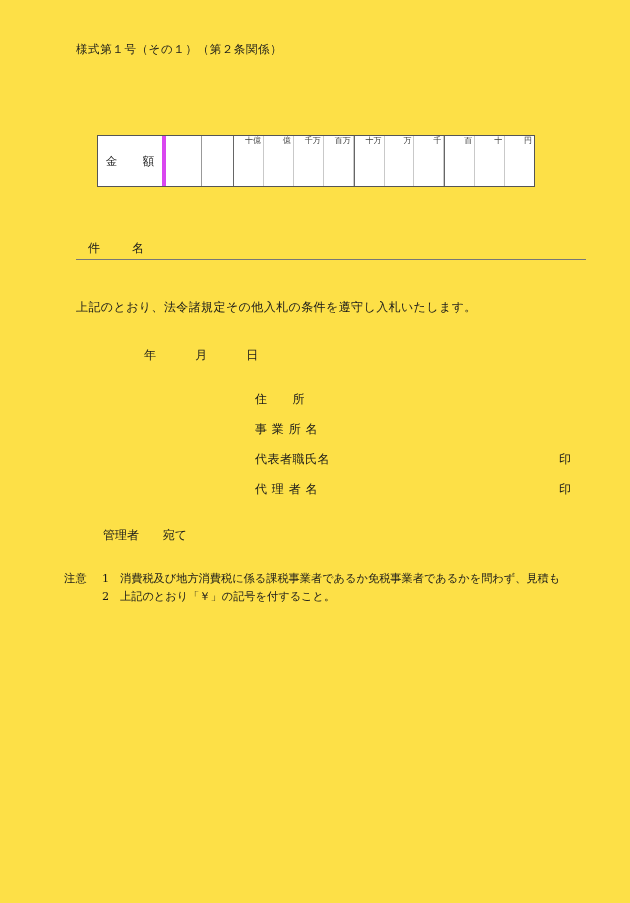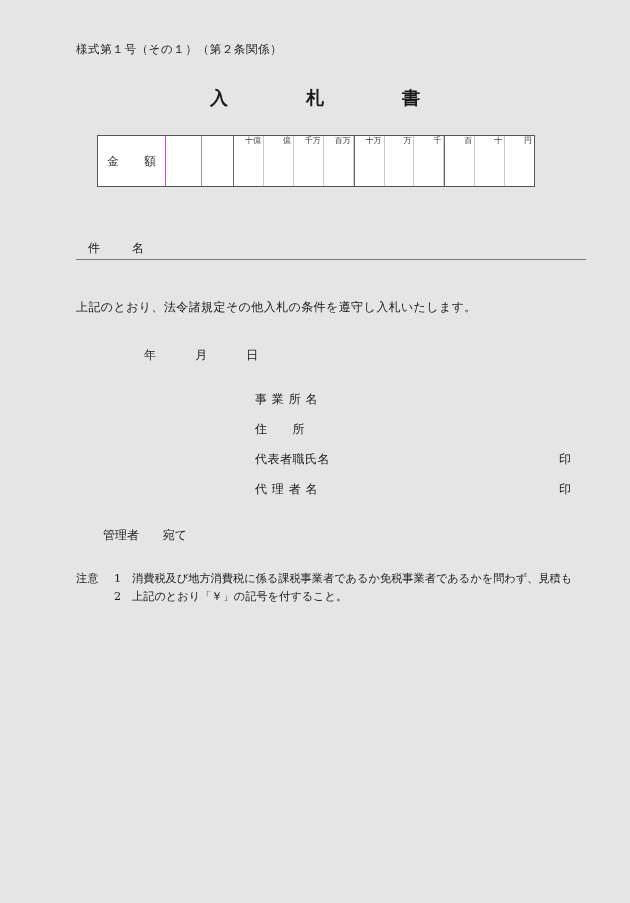--- a/index.html
+++ b/index.html
@@ -11,21 +11,21 @@
     width: 630px;
     height: 903px;
     position: relative;
     font-family: "DejaVu Serif", "Liberation Serif", serif;
     color: #1a1a1a;
     overflow: hidden;
   }
   .page {
     position: absolute;
     inset: 0;
-    background: #e5e5e5;
+    background: #fde047;
   }
 
   
   .form-number {
     position: absolute;
     left: 76px;
     top: 42px;
     font-size: 11.5px;
     letter-spacing: 0.6px;
     white-space: nowrap;
@@ -54,21 +54,21 @@
     height: 52px;
     border: 1px solid #555;
     border-collapse: collapse;
     box-sizing: border-box;
     display: flex;
     background: #fff;
   }
   .amt-label-cell {
     width: 68px;
     flex: 0 0 68px;
-    border-right: 1px solid #d946ef;
+    border-right: 4px solid #d946ef;
     display: flex;
     align-items: center;
     justify-content: center;
     font-size: 11.5px;
     letter-spacing: 7px;
     text-indent: 7px;
     box-sizing: border-box;
   }
   .amt-symbol-cell {
     width: 36px;
@@ -188,21 +188,20 @@
   .addressee .gap { display: inline-block; width: 16px; }
 
   
   .notes {
     position: absolute;
     left: 64px;
     top: 570px;
     width: 545px;
     font-size: 11.2px;
     line-height: 17px;
-    margin-left: 12px;
   }
   .notes-head {
     position: absolute;
     left: 0;
     top: 0;
     font-size: 11.2px;
     letter-spacing: 0.3px;
   }
   .note-item {
     position: relative;
@@ -227,21 +226,20 @@
     line-height: 17px;
   }
 </style>
 </head>
 <body>
 
 <div class="page">
 
   <div class="form-number">様式第１号（その１）（第２条関係）</div>
 
-  <div class="doc-title">入札書</div>
 
   <div class="amount-table">
     <div class="amt-label-cell">金　額</div>
     <div class="amt-symbol-cell"></div>
     <div class="digit-cells">
       <div class="digit-cell group-start">
         <span class="digit-unit">十億</span>
       </div>
       <div class="digit-cell">
         <span class="digit-unit">億</span>
@@ -283,25 +281,25 @@
   <div class="date-line">
     <span>年</span>
     <span class="gap"></span>
     <span>月</span>
     <span class="gap"></span>
     <span>日</span>
   </div>
 
   <div class="sign-block">
     <div class="sign-row">
+      <span class="sign-label sp-none">住　　所</span>
+      <span class="seal-mark"></span>
+    </div>
+    <div class="sign-row">
       <span class="sign-label sp-none">事 業 所 名</span>
-      <span class="seal-mark"></span>
-    </div>
-    <div class="sign-row">
-      <span class="sign-label sp-none">住　　所</span>
       <span class="seal-mark"></span>
     </div>
     <div class="sign-row">
       <span class="sign-label sp-none">代表者職氏名</span>
       <span class="seal-mark">印</span>
     </div>
     <div class="sign-row">
       <span class="sign-label sp-none">代 理 者 名</span>
       <span class="seal-mark">印</span>
     </div>

